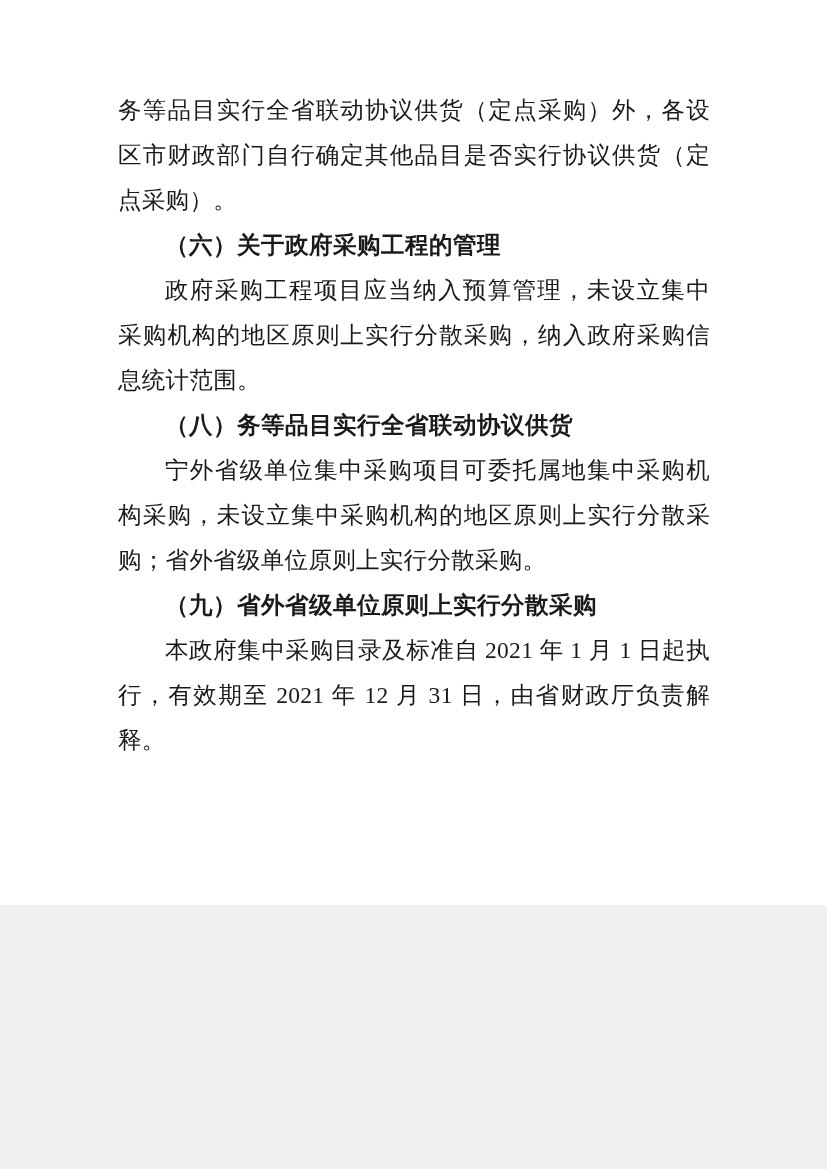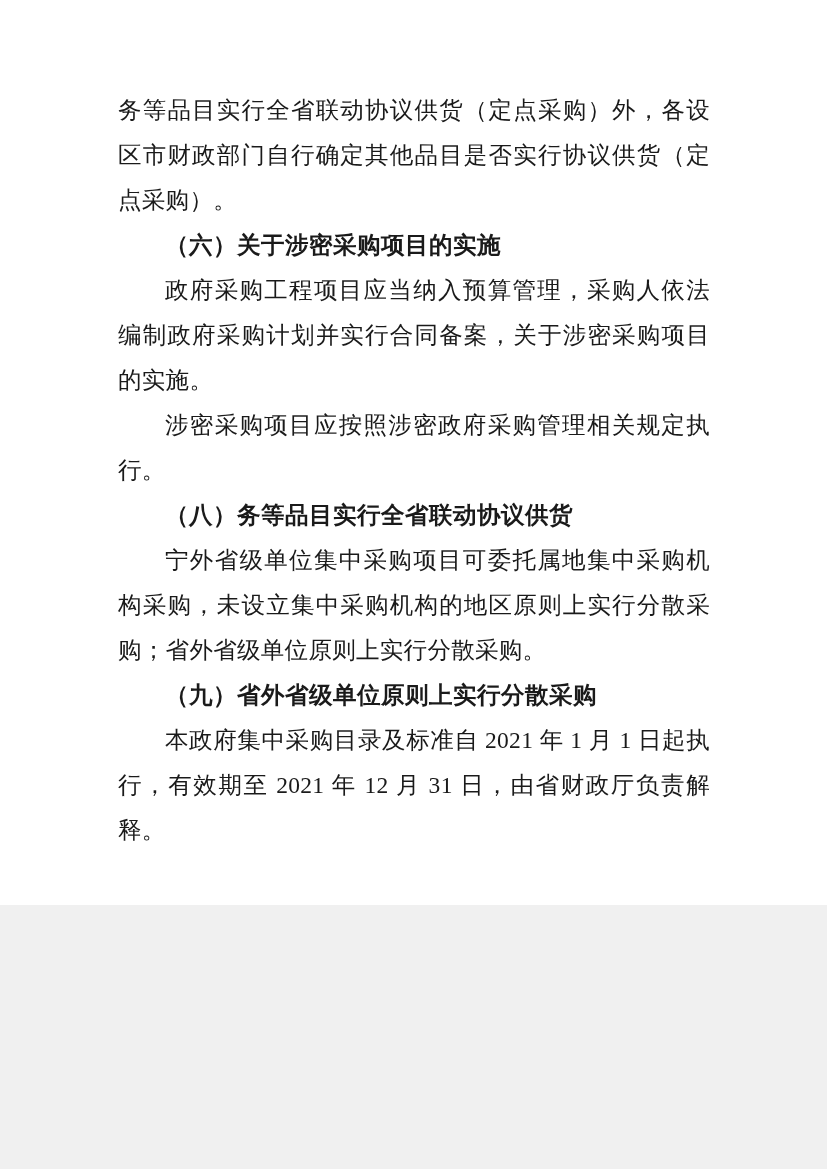--- a/index.html
+++ b/index.html
@@ -57,26 +57,25 @@
   }
 </style>
 </head>
 <body>
 
 <div class="page">
   <div class="content">
 
     <p class="cont">务等品目实行全省联动协议供货（定点采购）外，各设区市财政部门自行确定其他品目是否实行协议供货（定点采购）。</p>
 
-    <p class="heading">（六）关于涉密采购项目的实施</p>
+    <p class="heading">（六）关于政府采购工程的管理</p>
 
-    <p class="body-para">政府采购工程项目应当纳入预算管理，采购人依法编制政府采购计划并实行合同备案，关于涉密采购项目的实施。</p>
+    <p class="body-para">政府采购工程项目应当纳入预算管理，未设立集中采购机构的地区原则上实行分散采购，纳入政府采购信息统计范围。</p>
 
 
-    <p class="body-para">涉密采购项目应按照涉密政府采购管理相关规定执行。</p>
 
     <p class="heading">（八）务等品目实行全省联动协议供货</p>
 
     <p class="body-para">宁外省级单位集中采购项目可委托属地集中采购机构采购，未设立集中采购机构的地区原则上实行分散采购；省外省级单位原则上实行分散采购。</p>
 
     <p class="heading">（九）省外省级单位原则上实行分散采购</p>
 
     <p class="body-para">本政府集中采购目录及标准自 2021 年 1 月 1 日起执行，有效期至 2021 年 12 月 31 日，由省财政厅负责解释。</p>
 
   </div>

